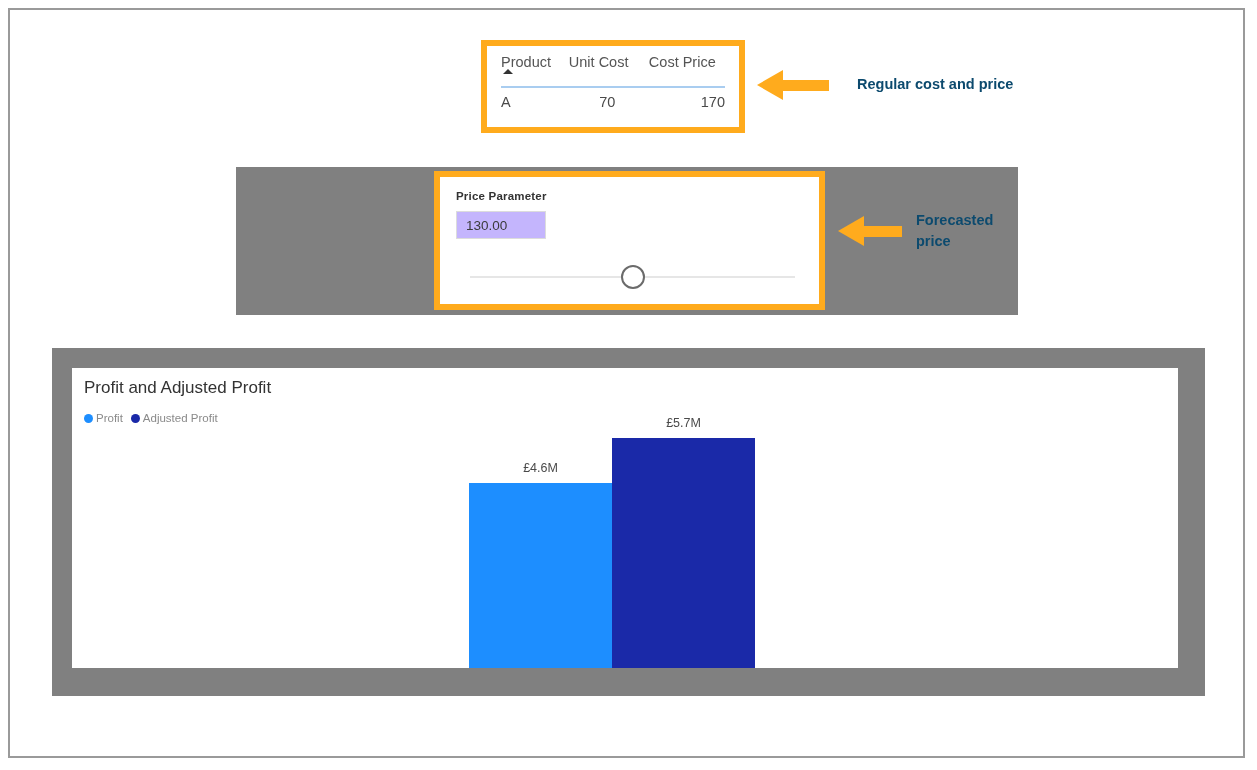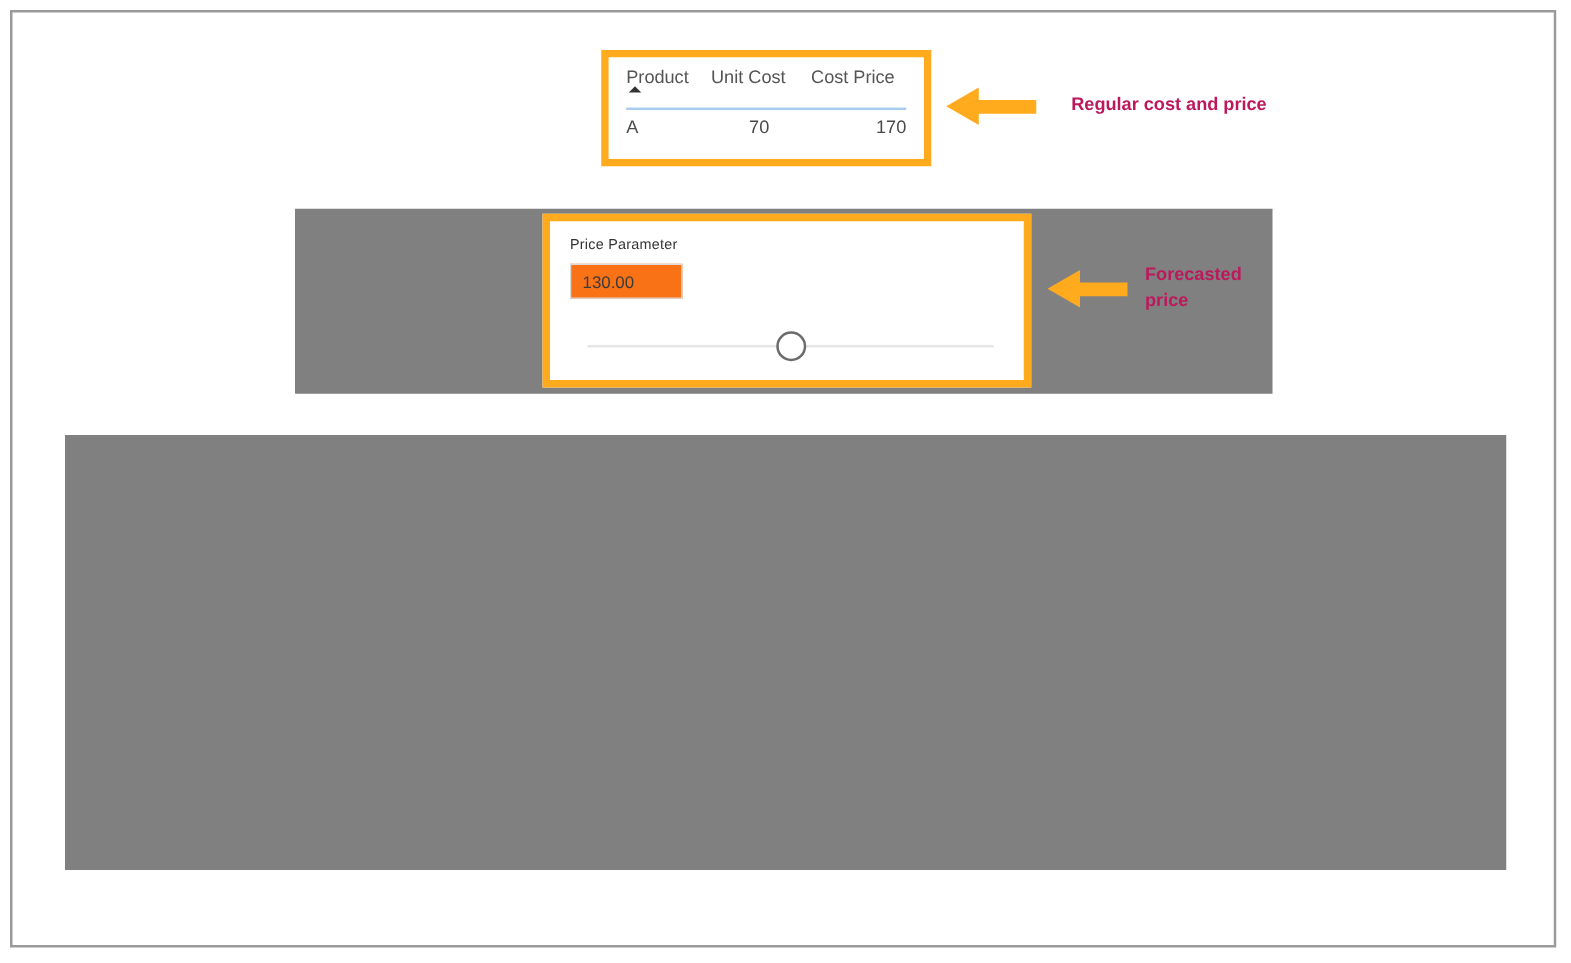--- a/index.html
+++ b/index.html
@@ -116,30 +116,31 @@
     box-sizing: border-box;
     background: #ffffff;
   }
   .slider-label {
     position: absolute;
     left: 16px;
     top: 13px;
     font-size: 11.5px;
     color: #333333;
     letter-spacing: .2px;
+    font-weight: bold;
   }
   .slider-valuebox {
     position: absolute;
     left: 16px;
     top: 34px;
     width: 90px;
     height: 28px;
     border: 1px solid #dcdcdc;
     box-sizing: border-box;
-    background: #f97316;
+    background: #c4b5fd;
     display: flex;
     align-items: center;
     padding-left: 9px;
     font-size: 13.5px;
     color: #3b3b3b;
   }
   .slider-track-wrap {
     position: absolute;
     left: 30px;
     top: 85px;
@@ -257,21 +258,21 @@
     left: 0;
     top: 0;
     width: 0; height: 0;
     border-top: 15px solid transparent;
     border-bottom: 15px solid transparent;
     border-right: 26px solid #FFAB1D;
   }
   .annot-text {
     font-size: 14.5px;
     font-weight: bold;
-    color: #be185d;
+    color: #0c4a6e;
     line-height: 1.45;
     white-space: pre-line;
   }
 
   .annot-table {
     left: 757px;
     top: 70px;
   }
   .annot-table .annot-text { margin-left: 28px; }
 
@@ -344,14 +345,36 @@
     <div class="arrow">
       <div class="shaft"></div>
       <div class="head"></div>
     </div>
     <div class="annot-text">Forecasted
 price</div>
   </div>
 
   <div class="chart-graywrap"></div>
 
+  <div class="chart-white">
+    <div class="chart-title">Profit and Adjusted Profit</div>
+
+    <div class="chart-legend">
+      <div class="legend-item">
+        <span class="legend-dot" id="legend-dot-0" style="background: rgb(29, 142, 255);"></span>
+        <span>Profit</span>
+      </div>
+      <div class="legend-item">
+        <span class="legend-dot" id="legend-dot-1" style="background: rgb(26, 41, 168);"></span>
+        <span>Adjusted Profit</span>
+      </div>
+    </div>
+
+    <div class="plot-area">
+      <div class="bar-label" id="bar-label-0" style="left: 397px; width: 143px; top: 93px;">£4.6M</div>
+      <div class="bar" id="bar-0" style="left: 397px; width: 143px; height: 185px; background: rgb(29, 142, 255);"></div>
+
+      <div class="bar-label" id="bar-label-1" style="left: 540px; width: 143px; top: 48px;">£5.7M</div>
+      <div class="bar" id="bar-1" style="left: 540px; width: 143px; height: 230px; background: rgb(26, 41, 168);"></div>
+    </div>
+  </div>
 
 </div>
 
 </body></html>

